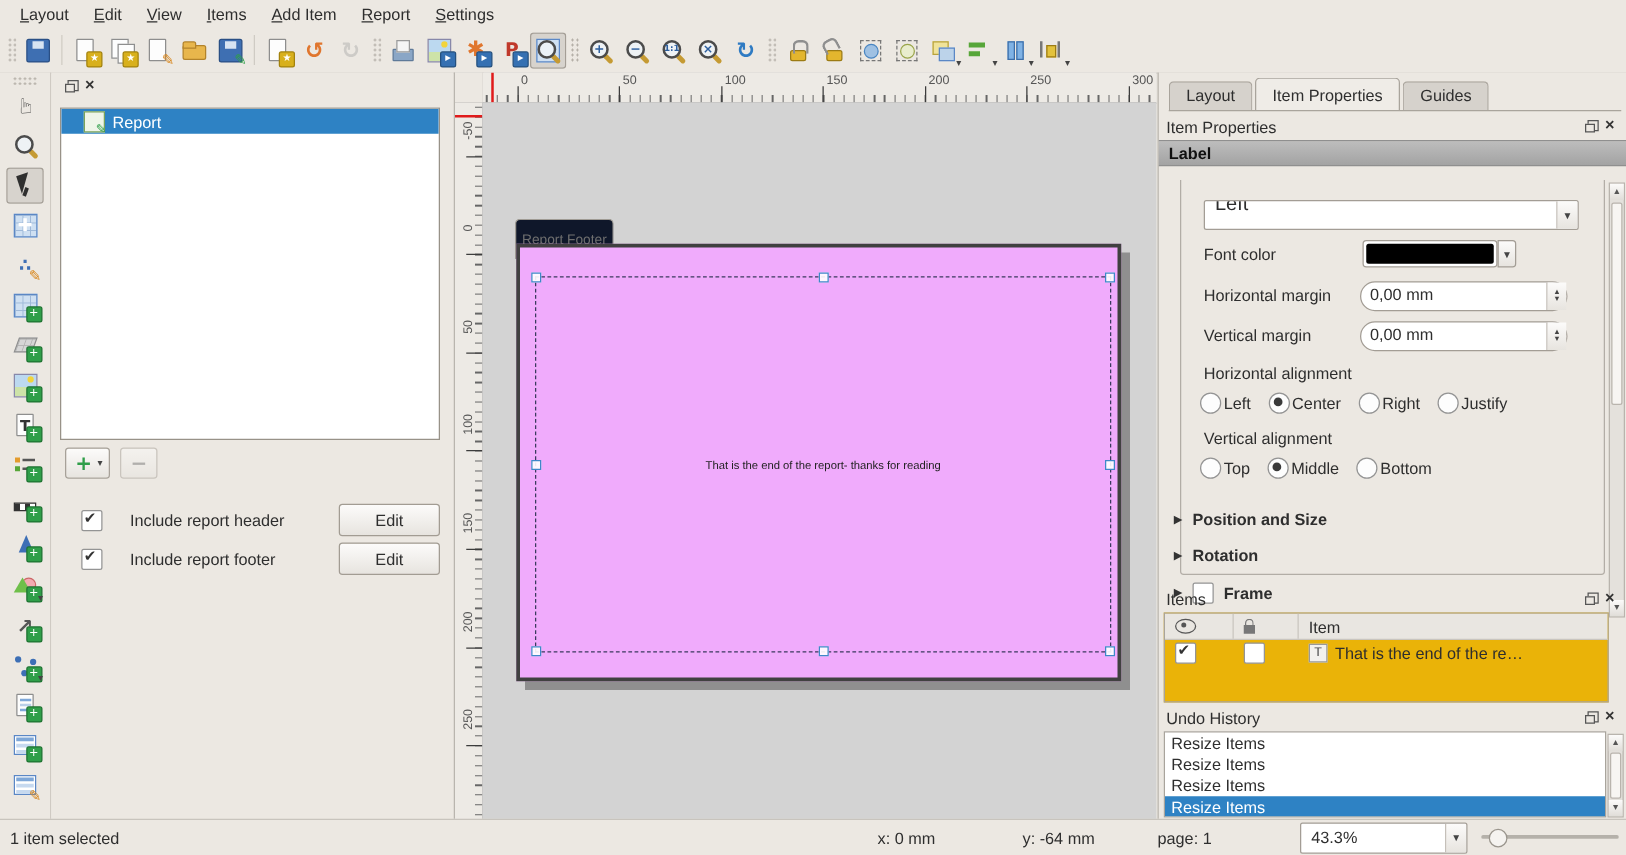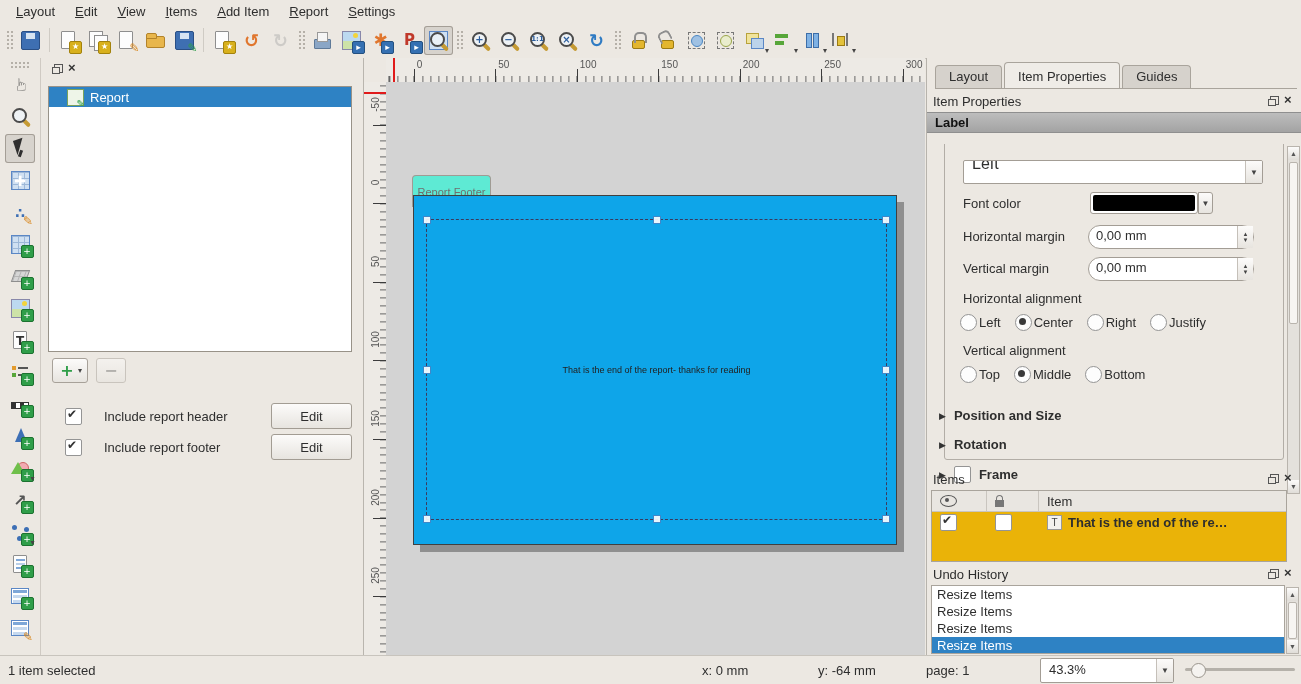--- a/index.html
+++ b/index.html
@@ -127,22 +127,22 @@
   .htick{position:absolute;bottom:0;width:1px;height:13px;background:#3c3c3c}
   .hlab{position:absolute;top:1px;font-size:10px;color:#555}
   #vruler{position:absolute;left:0;top:24px;width:22px;bottom:0;background:#edeae5;border-right:1px solid #8c8c8c;overflow:hidden}
   #vruler .minor{position:absolute;top:0;bottom:0;right:0;width:6px;background:repeating-linear-gradient(#666 0 1px,transparent 1px 7.86px);background-position-y:3.4px}
   .vtick{position:absolute;right:0;height:1px;width:13px;background:#3c3c3c}
   .vlab{position:absolute;left:-9px;width:40px;text-align:center;font-size:10px;color:#555;transform:rotate(-90deg)}
   .ruler-red-v{position:absolute;top:0;bottom:0;width:2px;background:#e01b1b}
   .ruler-red-h{position:absolute;left:0;right:0;height:2px;background:#e01b1b}
   #viewport{position:absolute;left:22px;top:24px;right:0;bottom:0;background:#d3d3d3;overflow:hidden}
   #page-shadow{position:absolute;left:34px;top:120px;width:484px;height:350px;background:#8f8f8f}
-  #page{position:absolute;left:27px;top:113px;width:484px;height:350px;background:#0ea5e9;border:1px solid #404040;box-sizing:border-box}
-  #footer-tab{position:absolute;left:26px;top:93px;width:79px;height:32px;background:#5eead4;border:1px solid #9f9b94;border-bottom:none;border-radius:4px 4px 0 0;color:#6f6f6f;font-size:11px;display:flex;align-items:center;justify-content:center;box-sizing:border-box}
+  #page{position:absolute;left:27px;top:113px;width:484px;height:350px;background:#f0abfc;border:3px solid #404040;box-sizing:border-box}
+  #footer-tab{position:absolute;left:26px;top:93px;width:79px;height:32px;background:#0f172a;border:1px solid #9f9b94;border-bottom:none;border-radius:4px 4px 0 0;color:#6f6f6f;font-size:11px;display:flex;align-items:center;justify-content:center;box-sizing:border-box}
   #label-item{position:absolute;left:12px;top:23px;width:459px;height:299px;border:1px dashed #3a3a5e}
   #label-item .txt{position:absolute;left:0;right:0;top:50%;transform:translateY(-50%);text-align:center;font-size:9px;color:#222;white-space:nowrap}
   .handle{position:absolute;width:8px;height:8px;background:rgba(255,255,255,.9);border:1px solid #3f87c9;box-sizing:border-box}
 
   
   #rightpanel{position:absolute;left:926px;top:58px;right:0;bottom:28px;background:#ece8e2;border-left:1px solid #b7b3ac}
   #rp-tabs{position:absolute;left:8px;top:4px;right:4px;height:26px;display:flex;gap:2px;border-bottom:1px solid #a9a49c}
   .rp-tab{padding:3px 13px;background:#d6d2cc;border:1px solid #a9a49c;border-bottom:none;border-radius:4px 4px 0 0;margin-top:3px}
   .rp-tab.active{background:#efece7;margin-top:0;padding-top:6px;position:relative;z-index:2}
   #ip-panel{position:absolute;left:0;top:32px;right:0;height:404px}
@@ -175,21 +175,21 @@
   .it-head{display:flex;height:20px;background:#e9e6e1;border-bottom:1px solid #c9c5bf;align-items:center}
   .it-c1{width:55px;display:flex;justify-content:flex-start;padding-left:8px;border-right:1px solid #c9c5bf;height:100%;align-items:center;box-sizing:border-box}
   .it-c2{width:52px;display:flex;padding-left:8px;border-right:1px solid #c9c5bf;height:100%;align-items:center;box-sizing:border-box}
   .it-c3{flex:1;padding-left:8px;display:flex;align-items:center;gap:6px;height:100%}
   .it-row{display:flex;height:21px;align-items:center}
   .eye{width:15px;height:10px;border:1.5px solid #555;border-radius:50%;position:relative}
   .eye::before{content:"";position:absolute;left:4px;top:1.5px;width:4px;height:4px;border-radius:50%;background:#555}
   .minilock{width:9px;height:7px;background:#777;position:relative;margin-top:4px}
   .minilock::before{content:"";position:absolute;left:1px;top:-5px;width:5px;height:5px;border:1.5px solid #777;border-bottom:none;border-radius:4px 4px 0 0}
   .t-badge{width:13px;height:13px;border:1px solid #999;background:#f3f1ee;font-size:10px;display:flex;align-items:center;justify-content:center;color:#444;flex:0 0 auto}
-  .bold{font-weight:bold}
+  .bold{font-weight:normal}
 
   #undo-panel{position:absolute;left:0;top:505px;right:0;bottom:0}
   #undo-list{position:absolute;left:4px;right:16px;top:22px;bottom:2px;background:#fff;border:1px solid #a9a49c;overflow:hidden}
   .undo-row{height:17px;padding-left:5px;display:flex;align-items:center}
   .undo-row.sel{background:#2e82c4;color:#fff}
 
   
   #statusbar{position:absolute;left:0;right:0;bottom:0;height:28px;background:#ece8e2;border-top:1px solid #c8c4bd;display:flex;align-items:center}
   #sb-sel{position:absolute;left:8px}
   .sb-item{position:absolute;white-space:nowrap}

